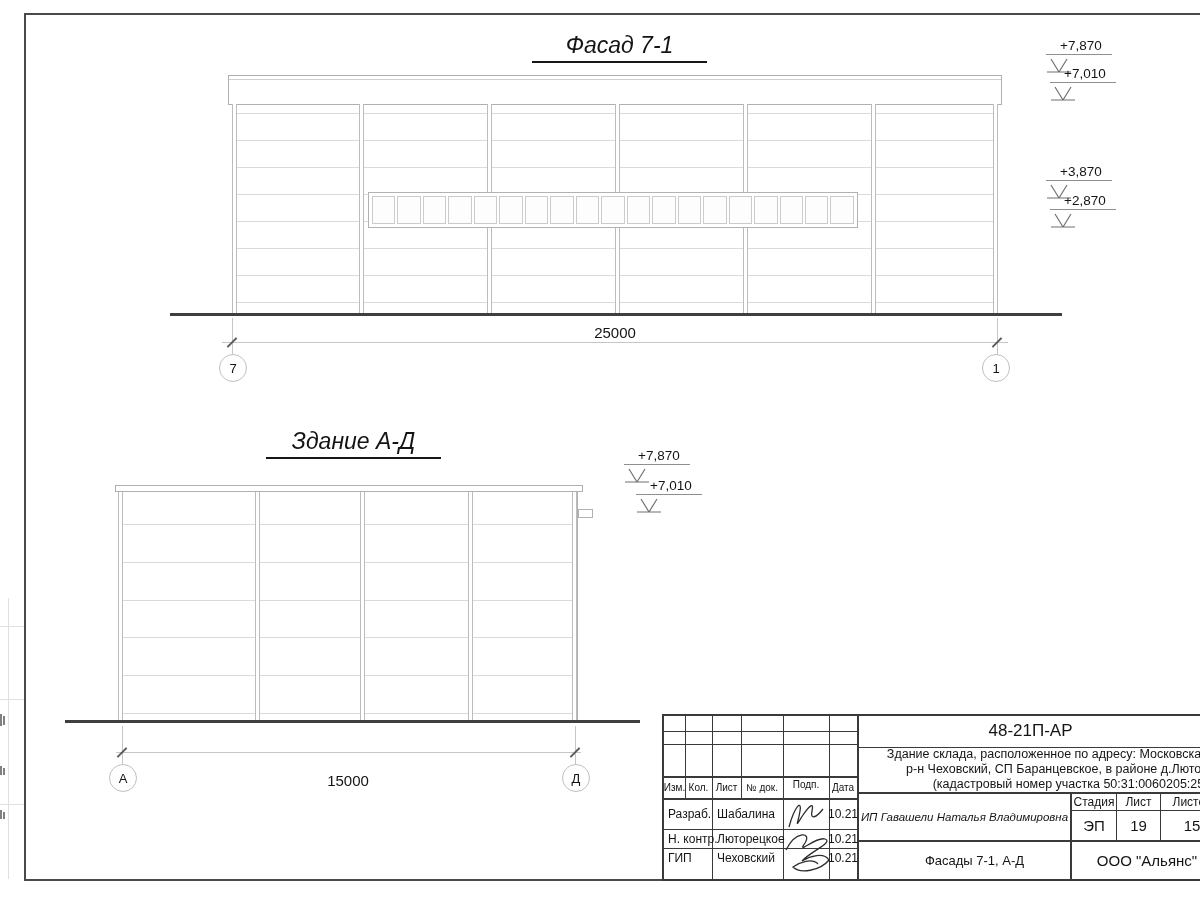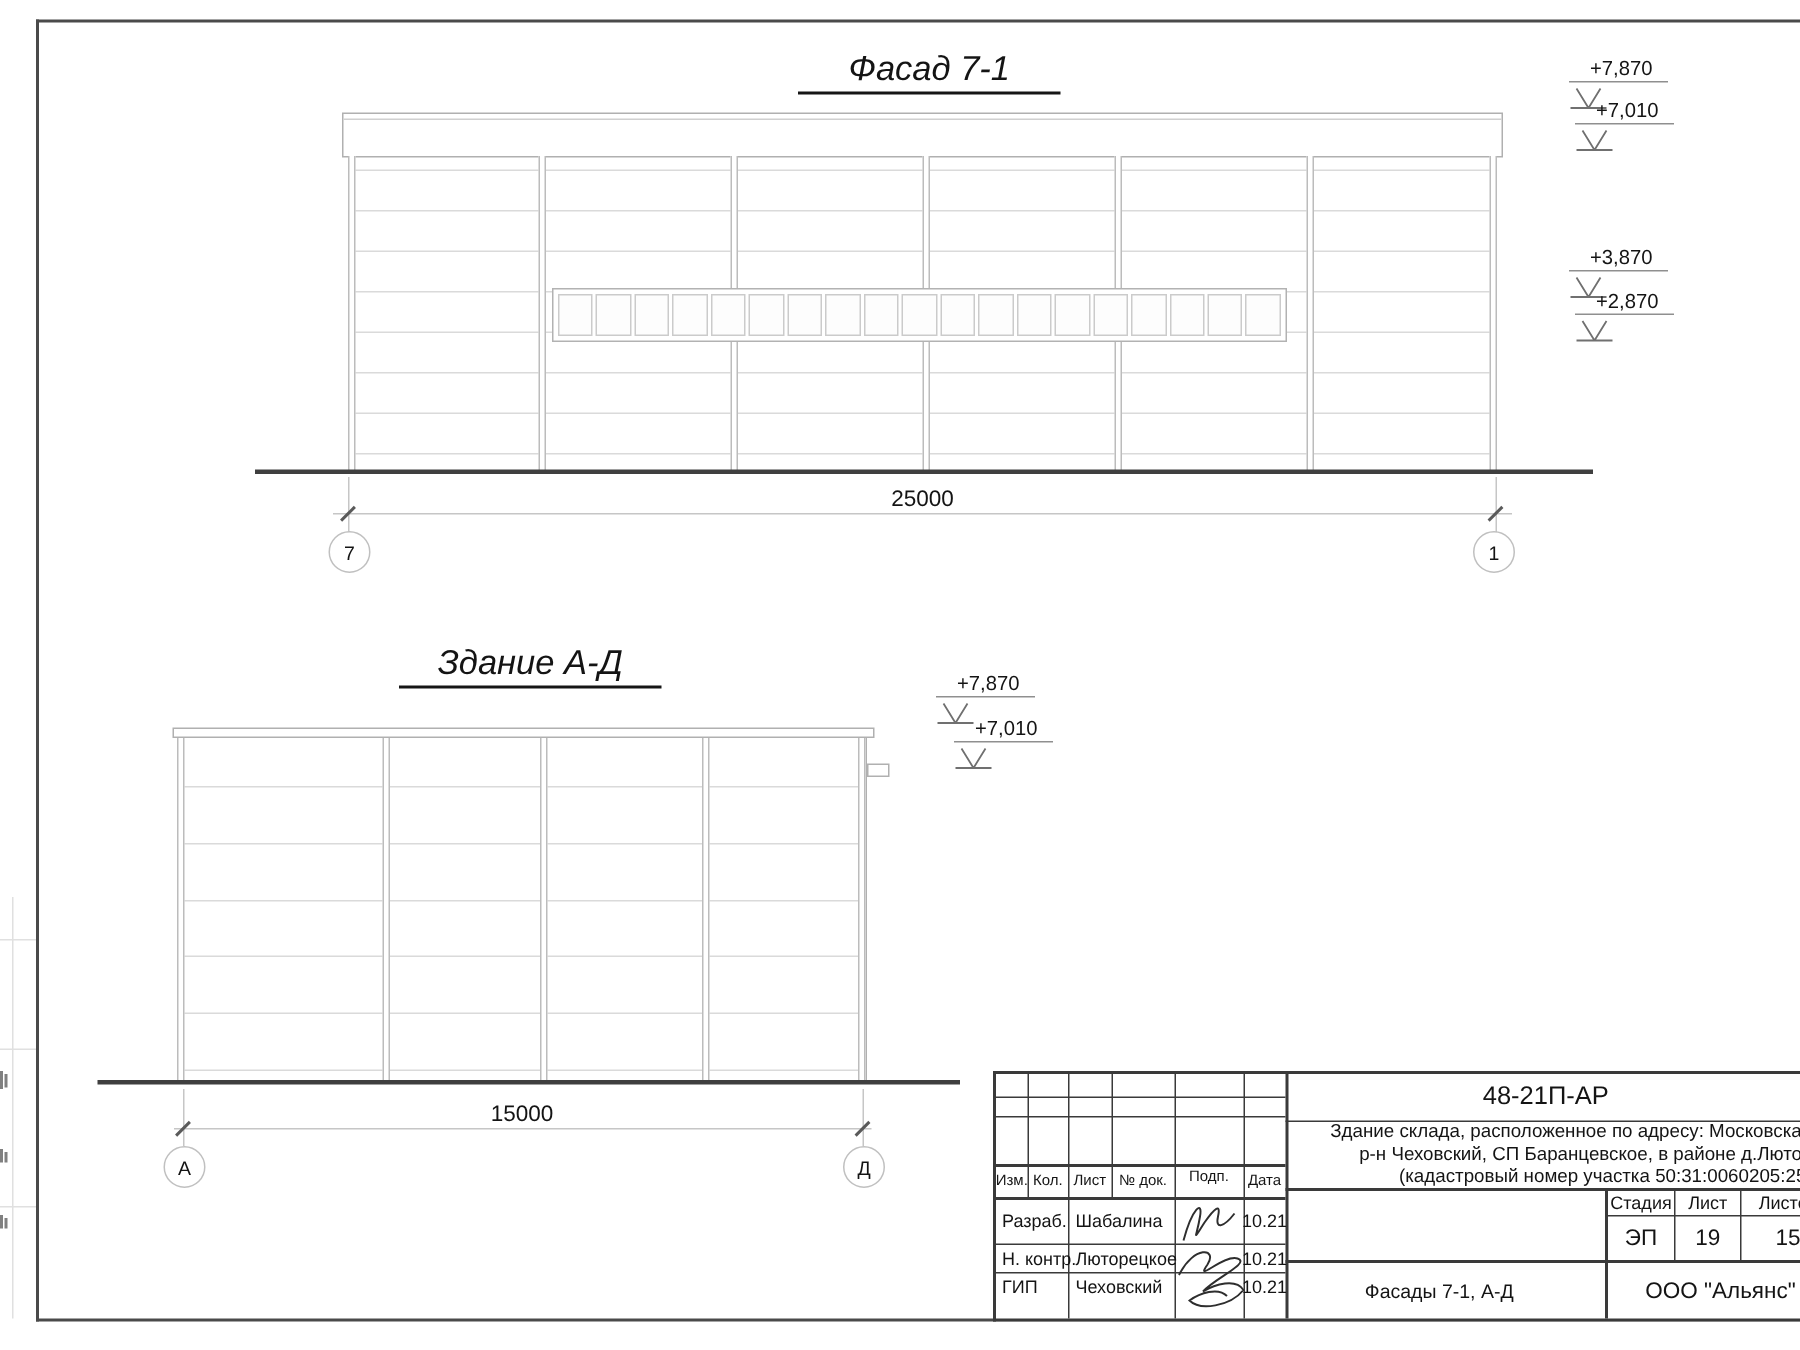--- a/index.html
+++ b/index.html
@@ -174,21 +174,21 @@
     <div class="colm" style="left: 572px; top: 492px; height: 229px;"></div>
   </div>
 <div class="abs tab" style="left:578px;top:509px;width:15px;height:9px"></div>
 <div class="abs ground" style="left:65px;top:720px;width:575px"></div>
 
 <div class="abs ext" style="left:122px;top:726px;height:38px"></div>
 <div class="abs ext" style="left:575px;top:726px;height:38px"></div>
 <div class="abs diml" style="left:116px;top:752px;width:465px"></div>
 <div class="abs tick" style="left:121px;top:746px"></div>
 <div class="abs tick" style="left:574px;top:746px"></div>
-<div class="abs dimtext" style="left:248px;top:734px;width:200px">15000</div>
+<div class="abs dimtext" style="left:248px;top:772px;width:200px">15000</div>
 <div class="abs axisc" style="left:109px;top:764px">А</div>
 <div class="abs axisc" style="left:562px;top:764px">Д</div>
 
 <div class="abs" style="left:624px;top:448px">
   <div class="elev-text">+7,870</div>
   <div class="shelf" style="width:66px"></div>
   <svg class="vmark" width="26" height="16" viewBox="0 0 26 16">
       <path d="M1 15 H25 M13 15 L5 2 M13 15 L21 2" fill="none" stroke="#707070" stroke-width="1.2"></path>
     </svg>
 </div>
@@ -250,24 +250,25 @@
   </svg>
 
   <div class="tbc code" style="left:195px;top:0;width:343px;height:30px">48-21П-АР</div>
 
   <div class="tbc addr" style="left:195px;top:31px;width:430px;height:45px">
     <div>Здание склада, расположенное по адресу: Московская область,</div>
     <div>р-н Чеховский, СП Баранцевское, в районе д.Люторецкое</div>
     <div>(кадастровый номер участка 50:31:0060205:252)</div>
   </div>
 
+  <div class="tbc ital" style="left:195px;top:78px;width:211px;height:46px">ИП Гавашели Наталья Владимировна</div>
 
   <div class="tbc" style="left:408px;top:78px;width:44px;height:16px">Стадия</div>
   <div class="tbc" style="left:453px;top:78px;width:43px;height:16px">Лист</div>
   <div class="tbc" style="left:497px;top:78px;width:62px;height:16px">Листов</div>
 
   <div class="tbc big" style="left:408px;top:95px;width:44px;height:29px">ЭП</div>
   <div class="tbc big" style="left:453px;top:95px;width:43px;height:29px">19</div>
   <div class="tbc big" style="left:497px;top:95px;width:62px;height:29px">15</div>
 
-  <div class="tbc sheettitle" style="left:190px;top:126px;width:211px;height:37px">Фасады 7-1, А-Д</div>
+  <div class="tbc sheettitle" style="left:205px;top:126px;width:211px;height:37px">Фасады 7-1, А-Д</div>
   <div class="tbc big" style="left:408px;top:126px;width:150px;height:37px">ООО "Альянс"</div>
 </div>
 
 </body></html>

